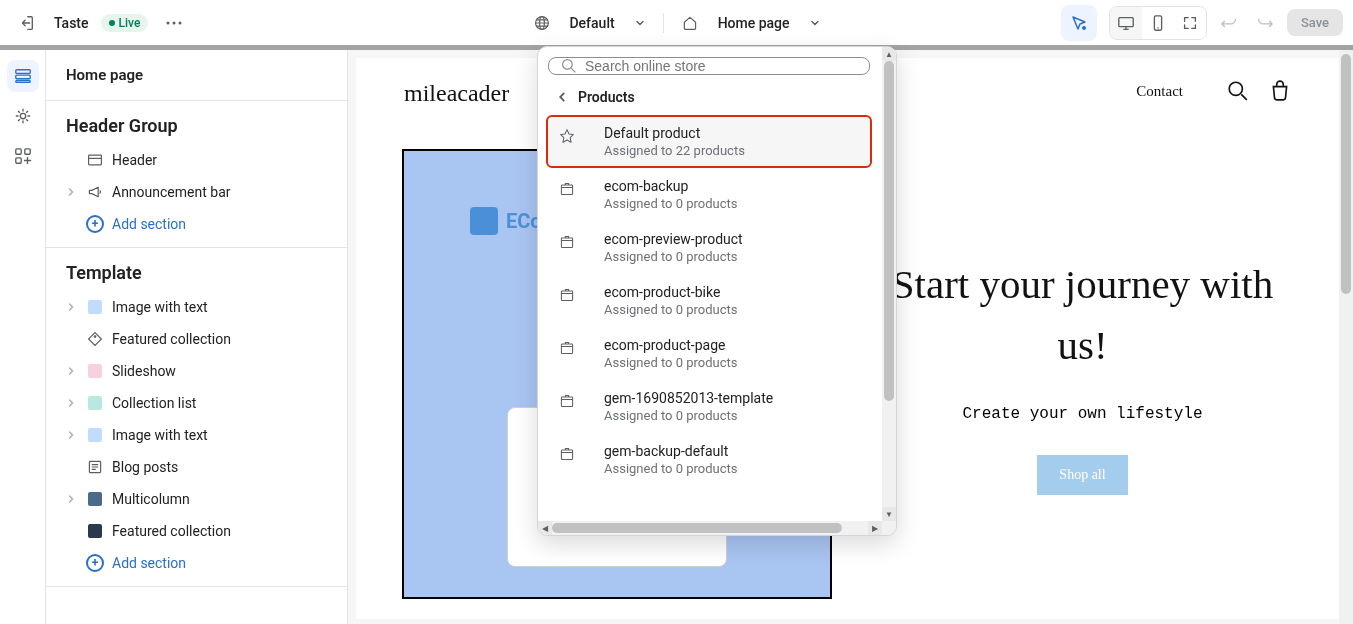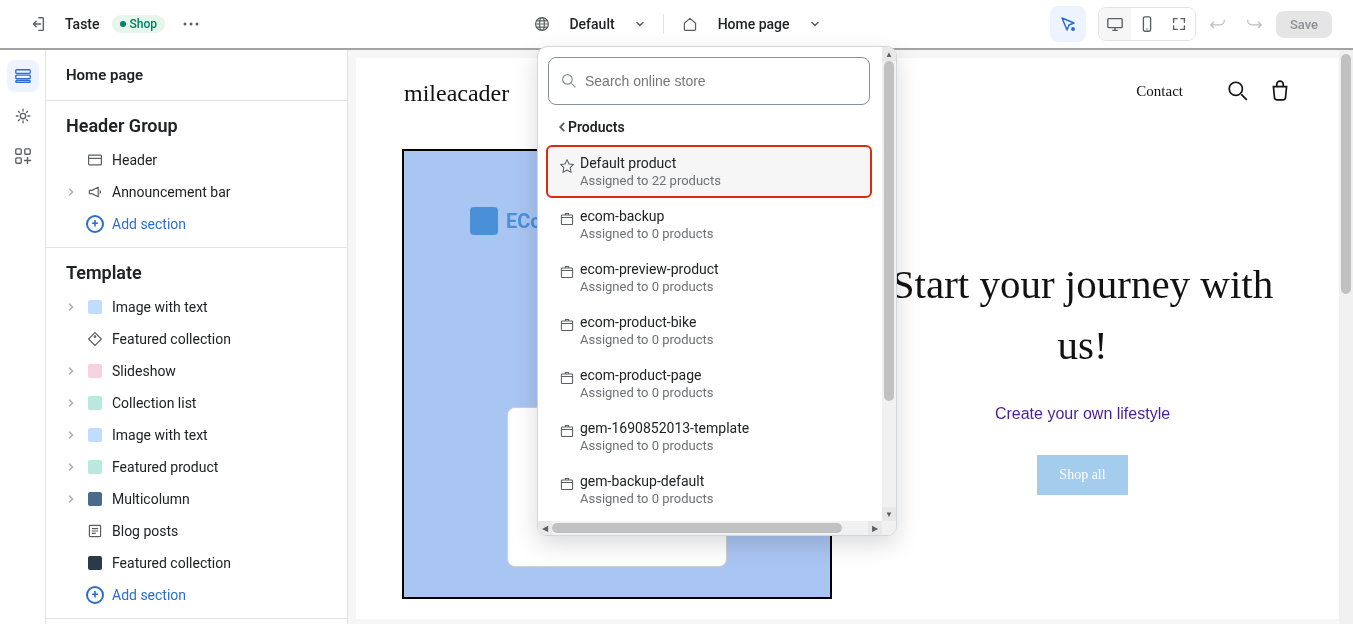--- a/index.html
+++ b/index.html
@@ -1,18 +1,18 @@
 <!DOCTYPE html>
 <html><head>
   <meta charset="utf-8">
   <style>
     * { box-sizing: border-box; margin: 0; padding: 0; }
     body { font-family: -apple-system, BlinkMacSystemFont, 'Segoe UI', Roboto, sans-serif; font-size: 14px; color: #202223; background: #fff; overflow: hidden; width: 1353px; height: 624px; }
     
-    .topbar { height: 50px; border-bottom: 2px solid #a3a3a3; display: flex; align-items: center; padding: 0 21px; position: relative; }
+    .topbar { height: 50px; border-bottom: 5px solid #a3a3a3; display: flex; align-items: center; padding: 0 10px; position: relative; }
     .topbar-left { display: flex; align-items: center; gap: 12px; }
     .topbar-center { position: absolute; left: 50%; transform: translateX(-50%); display: flex; align-items: center; gap: 12px; }
     .topbar-right { margin-left: auto; display: flex; align-items: center; gap: 8px; }
     
     .back-btn { width: 32px; height: 32px; display: flex; align-items: center; justify-content: center; border-radius: 8px; cursor: pointer; }
     .theme-name { font-weight: 500; font-size: 14px; }
     .live-badge { background: #e6f6ed; color: #008060; border-radius: 10px; padding: 2px 8px; font-size: 12px; font-weight: 500; display: inline-flex; align-items: center; gap: 4px; }
     .live-badge::before { content: ''; width: 6px; height: 6px; background: #008060; border-radius: 50%; }
     .more-btn { width: 28px; height: 28px; display: flex; align-items: center; justify-content: center; cursor: pointer; border-radius: 6px; }
     
@@ -55,39 +55,39 @@
     .site-nav-icons { display: flex; gap: 20px; margin-left: 20px; }
     
     .hero-row { display: flex; gap: 40px; padding: 20px 46px; }
     .hero-left { width: 430px; height: 450px; border: 2px solid #000; background: #a9c5f2; display: flex; align-items: center; justify-content: center; position: relative; }
     .hero-left-inner { position: absolute; top: 56px; left: 50px; display: flex; align-items: center; gap: 8px; padding-left: 16px; }
     .eco-logo { width: 28px; height: 28px; background: #4a90d9; border-radius: 4px; }
     .eco-text { font-size: 20px; font-weight: 700; color: #4a90d9; }
     .hero-card { position: absolute; bottom: 30px; left: 50%; transform: translateX(-50%); width: 220px; height: 160px; background: #fff; border: 1px solid #d0d0d0; border-radius: 8px; }
     .hero-right { flex: 1; display: flex; flex-direction: column; align-items: center; justify-content: center; text-align: center; }
     .hero-title { font-family: Georgia, serif; font-size: 41px; line-height: 1.5; color: #121212; }
-    .hero-sub { font-family: Liberation Sans, sans-serif; font-size: 16px; margin-top: 28px; color: #4c1d95; }
+    .hero-sub { font-family: Liberation Mono, monospace; font-size: 16px; margin-top: 28px; color: #000000; }
     .hero-cta { margin-top: 32px; background: #a4ccec; color: #fff; padding: 12px 22px; font-family: Georgia, serif; font-size: 14px; border: none; cursor: pointer; }
     
     .dropdown { position: absolute; left: 537px; top: 46px; width: 360px; background: #fff; border: 1px solid #d0d6dd; border-radius: 10px; box-shadow: 0 8px 24px rgba(0,0,0,0.15); z-index: 100; overflow: hidden; }
     .dropdown-scroll-y { position: absolute; right: 0; top: 0; bottom: 14px; width: 14px; background: #f1f1f1; }
     .dropdown-scroll-y-thumb { position: absolute; right: 2px; top: 4px; width: 10px; height: 360px; background: #c1c1c1; border-radius: 5px; }
     .dropdown-scroll-x { position: absolute; left: 0; right: 14px; bottom: 0; height: 14px; background: #f1f1f1; }
     .dropdown-scroll-x-thumb { position: absolute; left: 4px; bottom: 2px; height: 10px; width: 310px; background: #c1c1c1; border-radius: 5px; }
     .dropdown-scroll-corner { position: absolute; right: 0; bottom: 0; width: 14px; height: 14px; background: #f1f1f1; }
     .dropdown-scroll-nav { position: absolute; width: 14px; height: 14px; background: #e8e8e8; display: flex; align-items: center; justify-content: center; font-size: 8px; color: #606060; }
     
     .dropdown-body { padding: 10px 12px 12px 10px; margin-right: 14px; margin-bottom: 14px; height: 464px; overflow: hidden; }
-    .search-box { border: 1px solid #8a8f94; border-radius: 8px; padding: 15px 12px; display: flex; align-items: center; gap: 8px; }
+    .search-box { border: 1px solid #8a8f94; border-radius: 8px; padding: 0 12px; display: flex; align-items: center; gap: 8px; }
     .search-box input { border: none; outline: none; font-size: 14px; flex: 1; }
-    .breadcrumb-row { display: flex; align-items: center; padding: 14px 8px 10px; }
+    .breadcrumb-row { display: flex; align-items: center; gap: 10px; padding: 14px 8px 10px; }
     .breadcrumb-back { cursor: pointer; }
     .breadcrumb-label { font-weight: 600; font-size: 14px; }
     
-    .dd-item { display: flex; align-items: flex-start; gap: 4px; padding: 10px 10px; border-radius: 6px; cursor: pointer; }
+    .dd-item { display: flex; align-items: flex-start; gap: 28px; padding: 10px 10px; border-radius: 6px; cursor: pointer; }
     .dd-item.highlight { border: 2px solid #d82c0d; background: #f6f6f7; margin: 0 -2px; padding: 8px 10px; }
     .dd-item .dd-icn { width: 18px; height: 18px; flex-shrink: 0; margin-top: 2px; display: flex; align-items: center; justify-content: center; }
     .dd-item .dd-name { font-size: 14px; color: #202223; }
     .dd-item .dd-sub { font-size: 13px; color: #6d7175; margin-top: 2px; }
     
     .chev-svg { width: 10px; height: 10px; }
     .sq { width: 14px; height: 14px; border-radius: 2px; }
     .sq-blue { background: #c0dcff; }
     .sq-teal { background: #b8e8e0; }
     .sq-pink { background: #f7d0e1; }
@@ -98,21 +98,21 @@
 <body>
 
 <div class="topbar">
   <div class="topbar-left">
     <div class="back-btn">
       <svg width="18" height="18" viewBox="0 0 20 20">
           <path d="M12 3h4a1 1 0 011 1v12a1 1 0 01-1 1h-4M9 7l-3 3 3 3M6 10h8" stroke="#5c5f62" stroke-width="1.5" fill="none" stroke-linecap="round" stroke-linejoin="round"></path>
         </svg>
     </div>
     <span class="theme-name">Taste</span>
-    <span class="live-badge">Shop</span>
+    <span class="live-badge">Live</span>
     <div class="more-btn">
       <svg width="16" height="4" viewBox="0 0 16 4">
           <circle cx="2" cy="2" r="1.5" fill="#5c5f62"></circle>
           <circle cx="8" cy="2" r="1.5" fill="#5c5f62"></circle>
           <circle cx="14" cy="2" r="1.5" fill="#5c5f62"></circle>
         </svg>
     </div>
   </div>
 
   <div class="topbar-center">
@@ -293,54 +293,43 @@
             <svg class="chev-svg" viewBox="0 0 10 10">
               <path d="M3.5 2L6.5 5l-3 3" stroke="#5c5f62" stroke-width="1.5" fill="none" stroke-linecap="round"></path>
             </svg>
           </span>
           <span class="icn">
             <div class="sq sq-blue"></div>
           </span>
           <span>Image with text</span>
         </div>
         <div class="tree-item">
-          <span class="chev ">
-            <svg class="chev-svg" viewBox="0 0 10 10">
-              <path d="M3.5 2L6.5 5l-3 3" stroke="#5c5f62" stroke-width="1.5" fill="none" stroke-linecap="round"></path>
-            </svg>
-          </span>
-          <span class="icn">
-            <div class="sq sq-teal"></div>
-          </span>
-          <span>Featured product</span>
-        </div>
-        <div class="tree-item">
-          <span class="chev ">
-            <svg class="chev-svg" viewBox="0 0 10 10">
-              <path d="M3.5 2L6.5 5l-3 3" stroke="#5c5f62" stroke-width="1.5" fill="none" stroke-linecap="round"></path>
-            </svg>
-          </span>
-          <span class="icn">
-            <div style="width:14px;height:14px;background:#4a6b8a;border-radius:2px;"></div>
-          </span>
-          <span>Multicolumn</span>
-        </div>
-        <div class="tree-item">
           <span class="chev hidden">
             <svg class="chev-svg" viewBox="0 0 10 10">
               <path d="M3.5 2L6.5 5l-3 3" stroke="#5c5f62" stroke-width="1.5" fill="none" stroke-linecap="round"></path>
             </svg>
           </span>
           <span class="icn">
             <svg width="16" height="16" viewBox="0 0 20 20">
               <rect x="3" y="3" width="14" height="14" rx="1" stroke="#5c5f62" stroke-width="1.5" fill="none"></rect>
               <path d="M6 7h8M6 10h8M6 13h5" stroke="#5c5f62" stroke-width="1.5"></path>
             </svg>
           </span>
           <span>Blog posts</span>
+        </div>
+        <div class="tree-item">
+          <span class="chev ">
+            <svg class="chev-svg" viewBox="0 0 10 10">
+              <path d="M3.5 2L6.5 5l-3 3" stroke="#5c5f62" stroke-width="1.5" fill="none" stroke-linecap="round"></path>
+            </svg>
+          </span>
+          <span class="icn">
+            <div style="width:14px;height:14px;background:#4a6b8a;border-radius:2px;"></div>
+          </span>
+          <span>Multicolumn</span>
         </div>
         <div class="tree-item">
           <span class="chev hidden">
             <svg class="chev-svg" viewBox="0 0 10 10">
               <path d="M3.5 2L6.5 5l-3 3" stroke="#5c5f62" stroke-width="1.5" fill="none" stroke-linecap="round"></path>
             </svg>
           </span>
           <span class="icn">
             <div style="width:14px;height:14px;background:#2a3a4a;border-radius:2px;"></div>
           </span>

